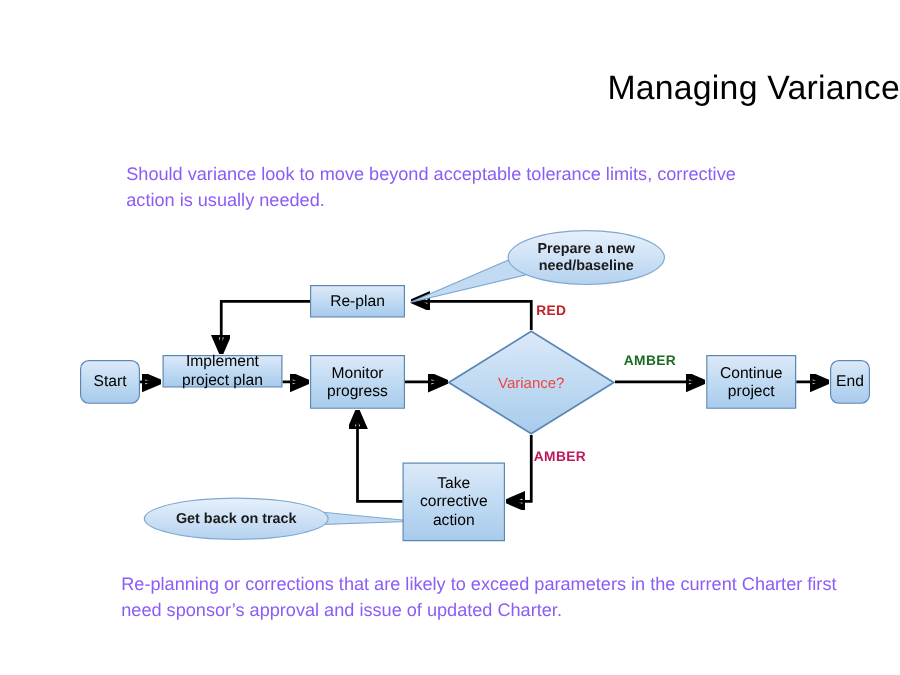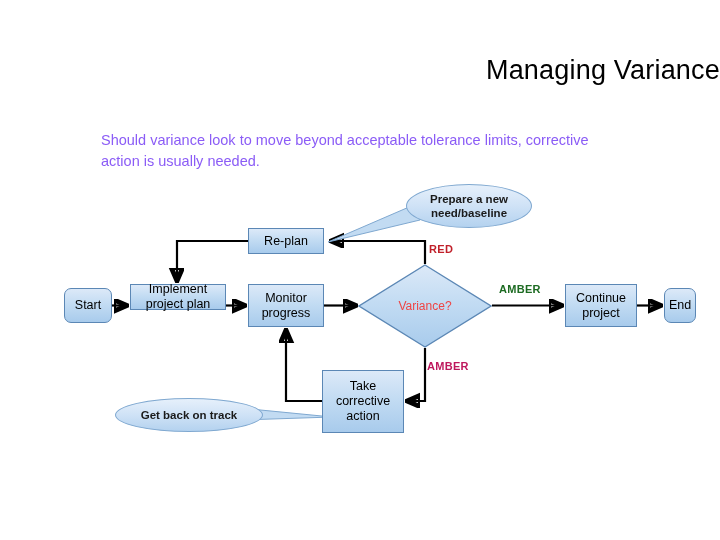--- a/index.html
+++ b/index.html
@@ -248,14 +248,15 @@
   </div>
 
   <div class="callout" id="callout-getback">
     <div class="bubble">Get back on track</div>
   </div>
 
   <div class="rag" id="rag-red">RED</div>
   <div class="rag" id="rag-green">AMBER</div>
   <div class="rag" id="rag-amber">AMBER</div>
 
+  <div class="para para-bottom">Re-planning  or corrections that are likely to exceed parameters in the current Charter first need sponsor’s approval and issue of updated Charter.</div>
 
 </div>
 
 </body></html>

